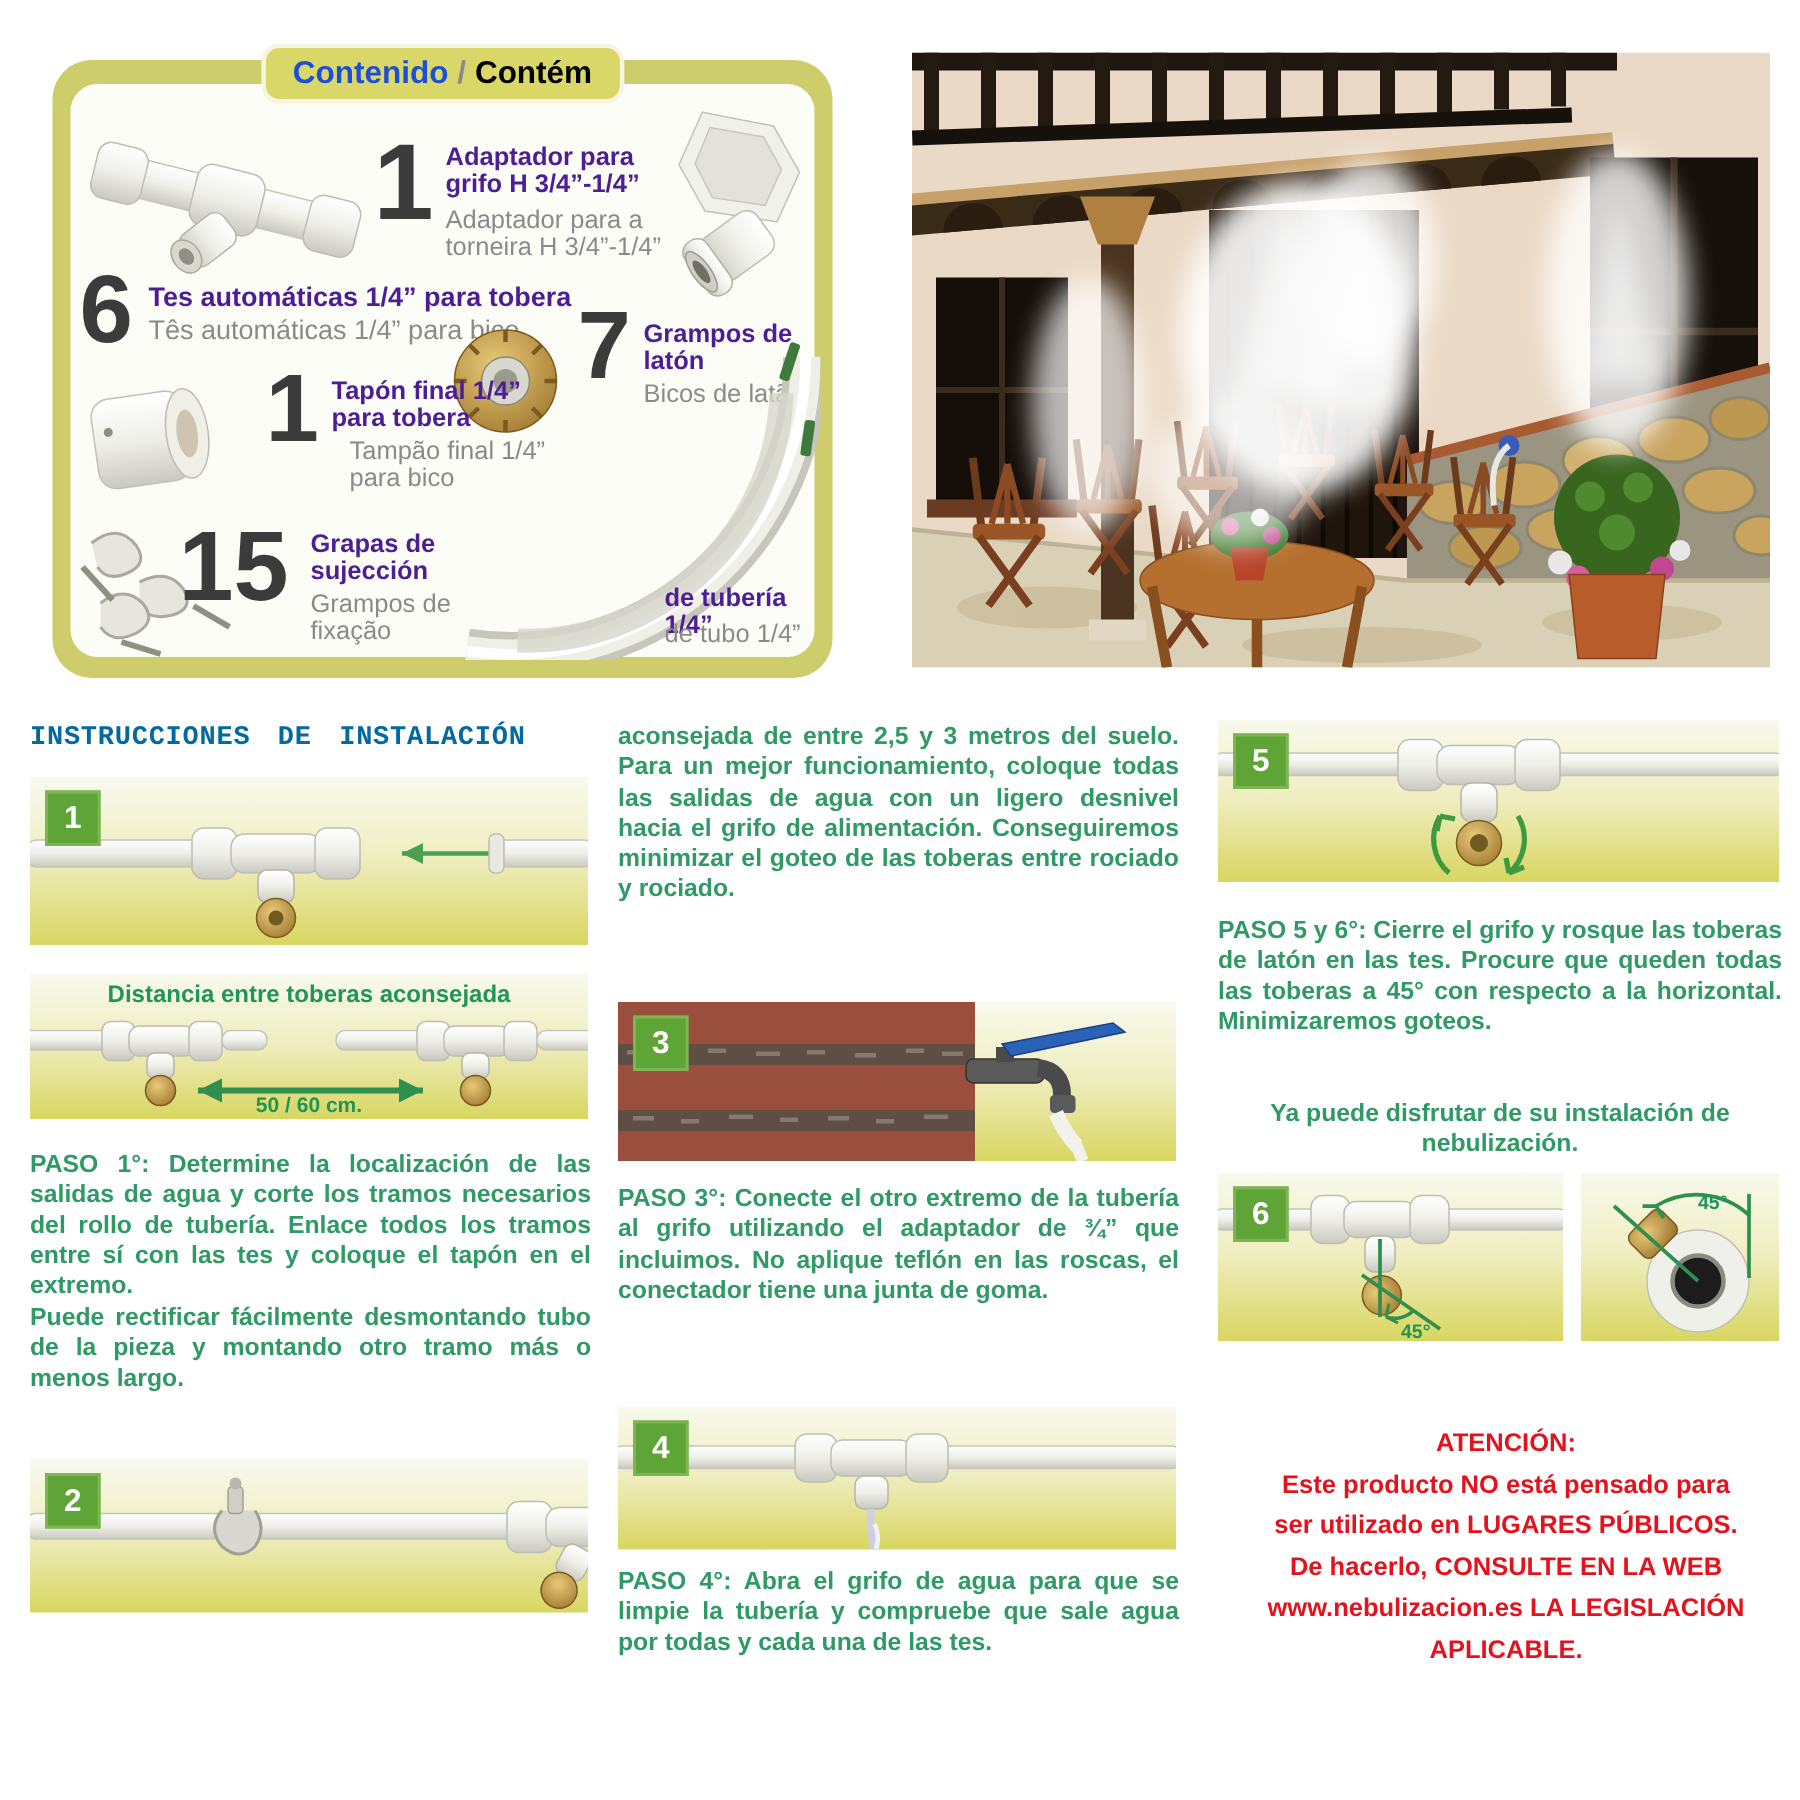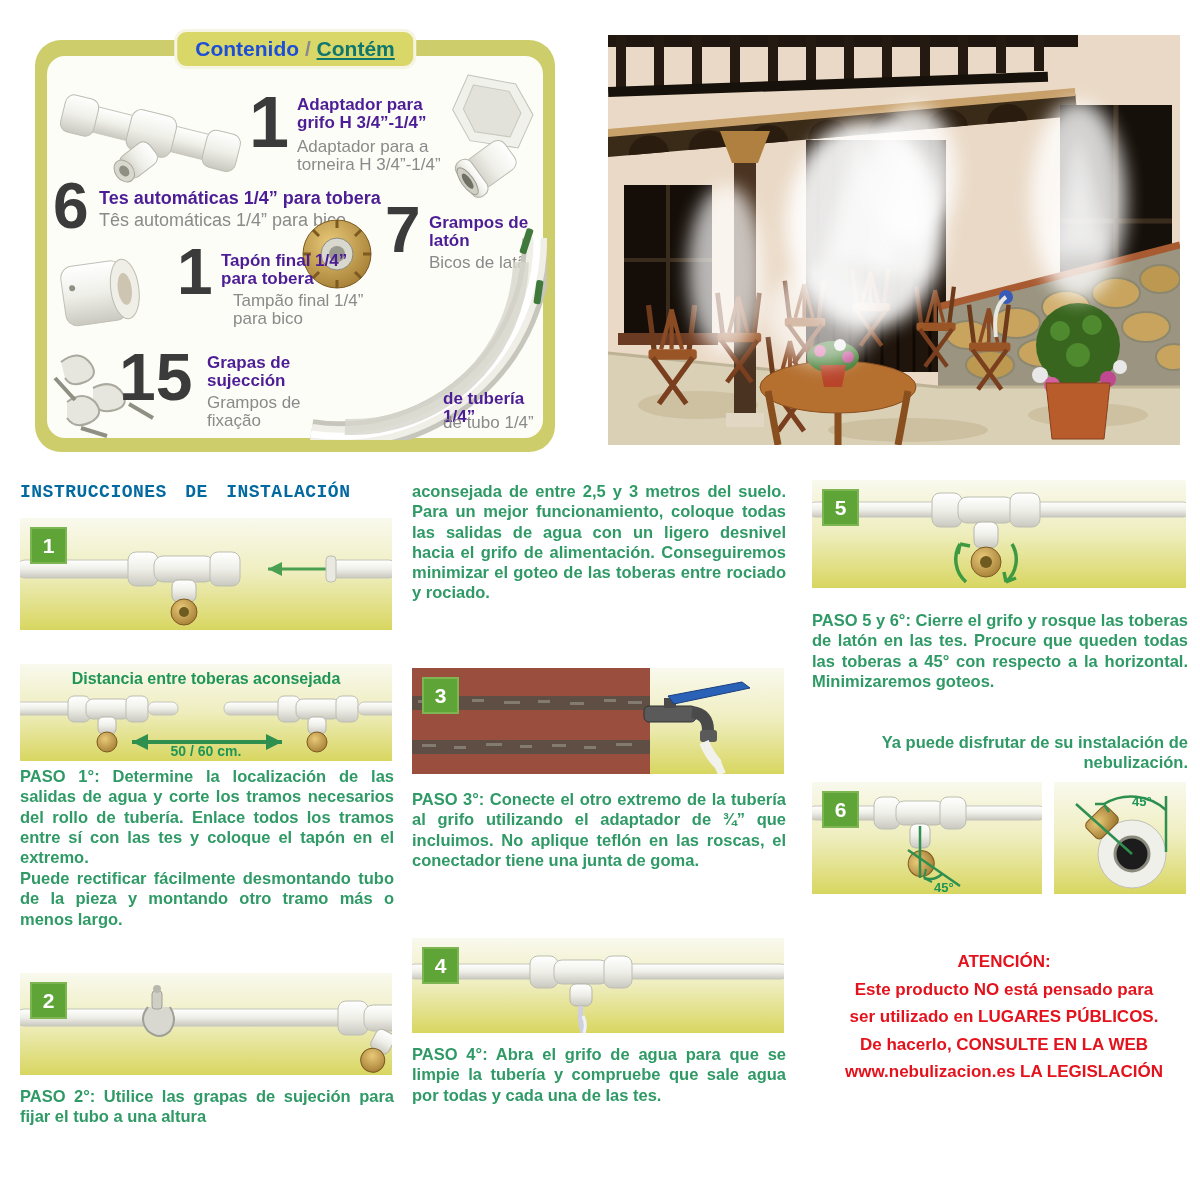--- a/index.html
+++ b/index.html
@@ -9,21 +9,21 @@
 
   
   .card{position:absolute;left:35px;top:40px;width:520px;height:412px;
         background:#cdcd6b;border-radius:26px;}
   .card-inner{position:absolute;left:12px;top:16px;right:12px;bottom:14px;
         background:#fdfdf8;border-radius:18px;}
   .pill{position:absolute;left:50%;top:-11px;transform:translateX(-50%);
         background:#d9d768;border:3px solid #f6f5e4;border-radius:12px;
         padding:5px 18px;white-space:nowrap;z-index:5;
         font-weight:bold;font-size:21px;}
-  .pill .es{color:#1d4ed8;} .pill .sep{color:#8a8a8a;} .pill .pt{color:#0f766e;text-decoration:underline;}
+  .pill .es{color:#1d4ed8;} .pill .sep{color:#8a8a8a;} .pill .pt{color:#000000;}
   .qty{font-weight:bold;color:#3b3b3b;line-height:.9;}
   .itm-es{font-weight:bold;color:#4c1d95;font-size:17px;line-height:1.08;}
   .itm-pt{font-weight:normal;color:#8a8a8a;font-size:17px;line-height:1.08;}
 
   
   .heading{font-weight:bold;color:#0369a1;font-size:18px;letter-spacing:.5px;word-spacing:7px;font-family:Liberation Mono, monospace;}
   .para{font-weight:bold;color:#2f9a66;font-size:16.5px;line-height:1.23;
         text-align:justify;}
   .fig{position:absolute;background:linear-gradient(180deg,#f9f9ee 0%,#efeec0 48%,#d8d660 100%);
         overflow:hidden;}
@@ -302,21 +302,21 @@
       <circle cx="164" cy="94" r="5" fill="#6f5a20"></circle>
       <g>
         <path d="M318,51 L248,51" stroke="#4aa050" stroke-width="3"></path>
         <path d="M248,51 l14,-7 v14 Z" fill="#4aa050"></path>
       </g>
       <rect x="308" y="42" width="70" height="18" rx="9" fill="url(#g-tube)" stroke="#c5c5ba"></rect>
       <rect x="306" y="38" width="10" height="26" rx="4" fill="#e9e9e2" stroke="#bdbdb2"></rect>
     </svg>
   </div>
 
-  <div class="fig" style="left:20px;top:664px;width:372px;height:97px">
+  <div class="fig" style="left:20px;top:649px;width:372px;height:97px">
     <div class="figtitle">Distancia entre toberas aconsejada</div>
     <svg class="abs" style="left:0;top:24px" width="372" height="73" viewBox="0 0 372 73">
       <g>
         <rect x="-6" y="14" width="60" height="13" rx="6" fill="url(#g-tube)" stroke="#c5c5ba"></rect>
         <rect x="48" y="8" width="22" height="26" rx="6" fill="url(#g-tube)" stroke="#bdbdb2"></rect>
         <rect x="66" y="11" width="44" height="20" rx="7" fill="url(#g-tube)" stroke="#bdbdb2"></rect>
         <rect x="106" y="8" width="22" height="26" rx="6" fill="url(#g-tube)" stroke="#bdbdb2"></rect>
         <rect x="128" y="14" width="30" height="13" rx="6" fill="url(#g-tube)" stroke="#c5c5ba"></rect>
         <rect x="78" y="29" width="18" height="17" rx="5" fill="url(#g-tube)" stroke="#b5b5aa"></rect>
         <circle cx="87" cy="54" r="10" fill="url(#g-brass)" stroke="#7c5a20"></circle>
@@ -352,21 +352,20 @@
         <circle cx="137" cy="16" r="4" fill="#b8b8ae"></circle>
       </g>
       <rect x="318" y="28" width="30" height="34" rx="8" fill="url(#g-tube)" stroke="#bdbdb2"></rect>
       <rect x="344" y="32" width="40" height="26" rx="9" fill="url(#g-tube)" stroke="#bdbdb2"></rect>
       <g transform="rotate(28 364 66)">
         <rect x="354" y="58" width="20" height="22" rx="6" fill="url(#g-tube)" stroke="#b5b5aa"></rect>
         <circle cx="364" cy="90" r="12" fill="url(#g-brass)" stroke="#7c5a20"></circle>
       </g>
     </svg>
   </div>
-  <div class="abs para" style="left:20px;top:1086px;width:374px">PASO 2°: Utilice las grapas de sujeción para fijar el tubo a una altura</div>
 
   <div class="abs para" style="left:412px;top:481px;width:374px">aconsejada de entre 2,5 y 3 metros del suelo. Para un mejor funcionamiento, coloque todas las salidas de agua con un ligero desnivel hacia el grifo de alimentación. Conseguiremos minimizar el goteo de las toberas entre rociado y rociado.</div>
 
   <div class="fig" style="left:412px;top:668px;width:372px;height:106px">
     <div class="badge">3</div>
     <svg width="372" height="106" viewBox="0 0 372 106">
       <rect x="0" y="0" width="238" height="106" fill="#9a4e3e"></rect>
       <g fill="#5f4e44">
         <rect x="0" y="28" width="238" height="14"></rect>
         <rect x="0" y="72" width="238" height="14"></rect>
@@ -429,21 +428,21 @@
       <g stroke="#3e9a40" stroke-width="3.5" fill="none">
         <path d="M148,64 a30,30 0 0 0 6,38"></path>
         <path d="M200,64 a30,30 0 0 1 -6,38"></path>
         <path d="M148,64 l-2,10 M148,64 l10,2"></path>
         <path d="M194,102 l10,-4 M194,102 l-2,-10"></path>
       </g>
     </svg>
   </div>
 
   <div class="abs para" style="left:812px;top:610px;width:376px">PASO 5 y 6°: Cierre el grifo y rosque las toberas de latón en las tes. Procure que queden todas las toberas a 45° con respecto a la horizontal. Minimizaremos goteos.</div>
-  <div class="abs para" style="left:812px;top:732px;width:376px;text-align:right">Ya puede disfrutar de su instalación de nebulización.</div>
+  <div class="abs para" style="left:812px;top:732px;width:376px;text-align:center">Ya puede disfrutar de su instalación de nebulización.</div>
 
   <div class="fig" style="left:812px;top:782px;width:230px;height:112px">
     <div class="badge">6</div>
     <svg width="230" height="112" viewBox="0 0 230 112">
       <rect x="-4" y="24" width="238" height="14" rx="7" fill="url(#g-tube)" stroke="#c5c5ba"></rect>
       <rect x="62" y="15" width="26" height="32" rx="8" fill="url(#g-tube)" stroke="#bdbdb2"></rect>
       <rect x="84" y="19" width="48" height="24" rx="8" fill="url(#g-tube)" stroke="#bdbdb2"></rect>
       <rect x="128" y="15" width="26" height="32" rx="8" fill="url(#g-tube)" stroke="#bdbdb2"></rect>
       <rect x="98" y="42" width="20" height="24" rx="6" fill="url(#g-tube)" stroke="#b5b5aa"></rect>
       <g transform="rotate(-38 108 80)">
@@ -475,15 +474,16 @@
       <text x="78" y="24" font-size="13" font-weight="bold" fill="#1f9556">45°</text>
     </svg>
   </div>
 
   <div class="abs warn" style="left:820px;top:948px;width:368px">
     <div>ATENCIÓN:</div>
     <div>Este producto NO está pensado para</div>
     <div>ser utilizado en LUGARES PÚBLICOS.</div>
     <div>De hacerlo, CONSULTE EN LA WEB</div>
     <div>www.nebulizacion.es LA LEGISLACIÓN</div>
+    <div>APLICABLE.</div>
   </div>
 
 </div>
 
 </body></html>

